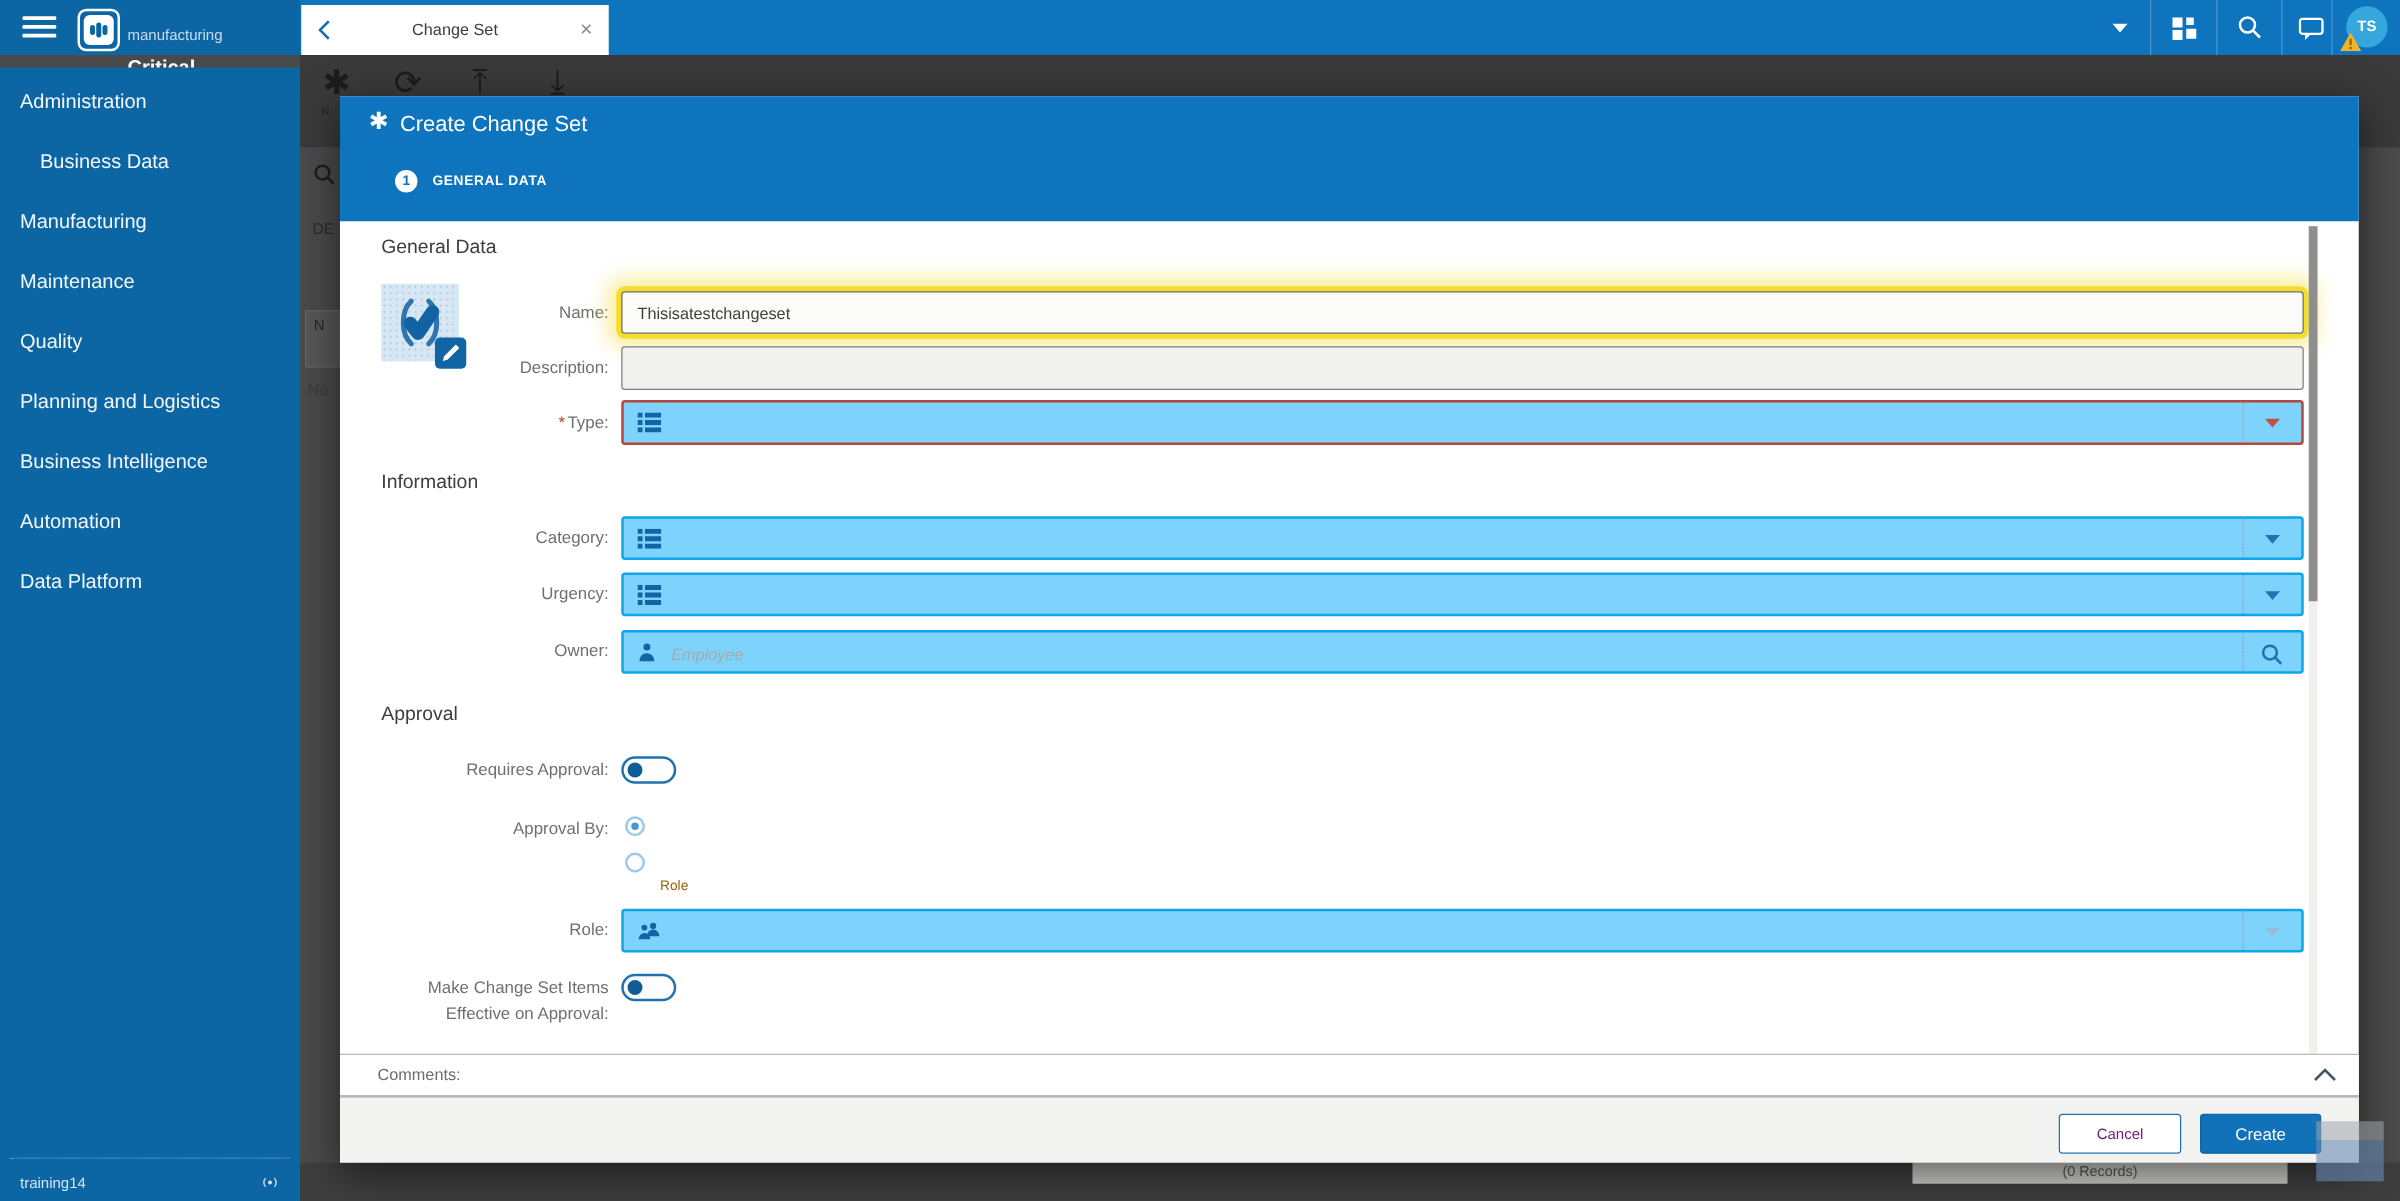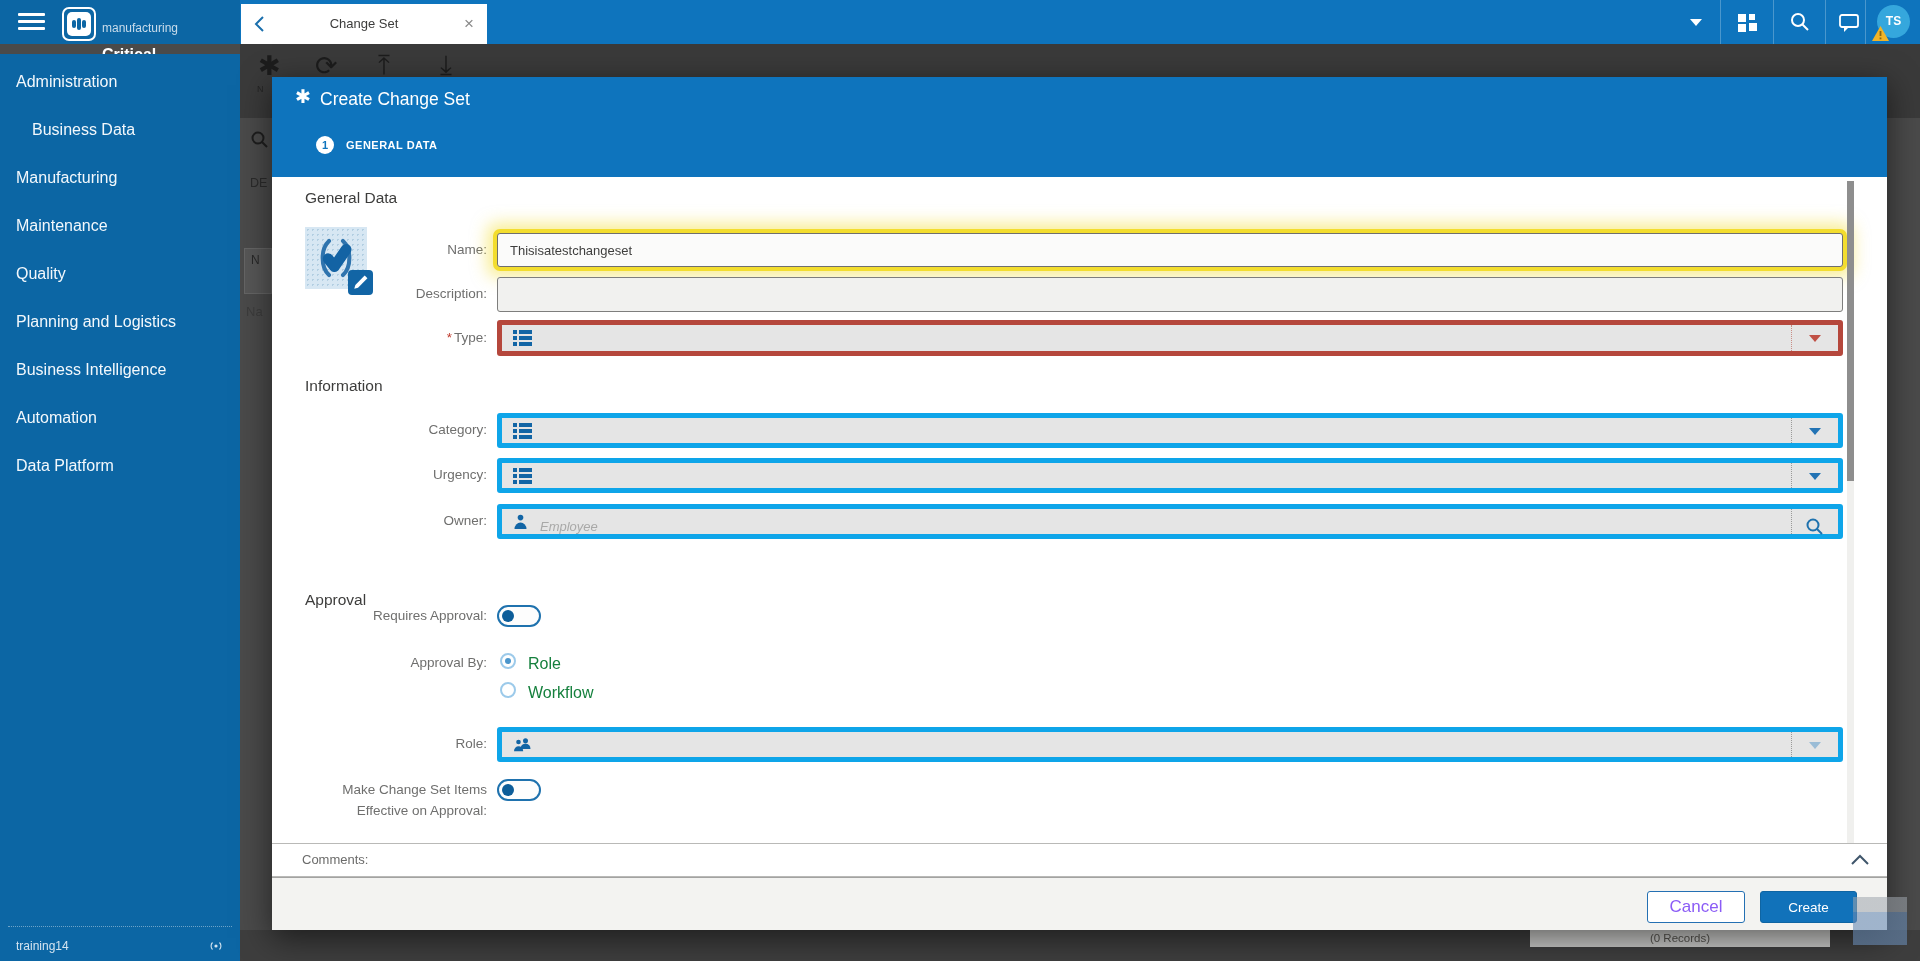--- a/index.html
+++ b/index.html
@@ -55,21 +55,21 @@
   #m-head{left:0;top:0;width:1615px;height:100px;background:#0e74bd;}
   #m-title-ic{left:23px;top:8px;color:#fff;font-size:19px;}
   #m-title{left:48px;top:12px;color:#fff;font-size:17.5px;}
   #m-step-circ{left:44px;top:59px;width:18px;height:18px;border-radius:50%;background:#fff;
                color:#0e74bd;font-size:11px;font-weight:bold;text-align:center;line-height:18px;}
   #m-step-lbl{left:74px;top:62px;color:#fff;font-size:11px;font-weight:bold;letter-spacing:.5px;}
 
   .sec-head{left:33px;color:#3d3d3c;font-size:15.5px;}
   .f-lbl{left:0;width:215px;text-align:right;color:#6f6f6e;font-size:13.5px;}
   .req{color:#c0392b;margin-right:2px;}
-  .f-field{left:225px;width:1346px;background:#e5e5e5;border:5px solid #0ea5e9;border-radius:3px;box-sizing:border-box;}
+  .f-field{left:225px;width:1346px;background:#7dd3fc;border:2px solid #0ea5e9;border-radius:3px;box-sizing:border-box;}
   .f-btn{position:absolute;right:0;top:0;bottom:0;width:46px;border-left:1px dotted #9a9a99;cursor:pointer;}
   .caret{position:absolute;left:17px;top:50%;margin-top:-3px;width:0;height:0;
          border-left:6px solid transparent;border-right:6px solid transparent;border-top:7px solid #2273b4;}
   .f-ico{position:absolute;left:11px;top:50%;transform:translateY(-50%);}
 
   #avatar-box{left:33px;top:150px;width:62px;height:62px;background:#d7e7f3;
               background-image:radial-gradient(#b3cfe2 1px, transparent 1px);background-size:5px 5px;}
   #pencil-badge{left:76px;top:193px;width:25px;height:25px;background:#1265a5;border-radius:4px;}
 
   #f-name{top:156px;height:34px;background:#fbfbfa;border:1px solid #6f6f6e;border-radius:3px;
@@ -82,33 +82,33 @@
   #f-owner{top:427px;height:35px;}
   #owner-input{position:absolute;left:36px;top:4px;width:1240px;height:25px;border:none;background:transparent;
                font-style:italic;font-size:13px;color:#555;outline:none;font-family:"Liberation Sans",sans-serif;}
   #owner-input::placeholder{color:#a9a9a8;}
   #f-role{top:650px;height:35px;}
 
   .toggle{width:44px;height:22px;border:2px solid #1f72ae;border-radius:12px;background:#fdfdfd;box-sizing:border-box;cursor:pointer;}
   .knob{position:absolute;left:3px;top:3px;width:12px;height:12px;border-radius:50%;background:#0d5d99;}
   .radio{width:16px;height:16px;border:2px solid #9ccaea;border-radius:50%;background:#fff;box-sizing:border-box;cursor:pointer;}
   .radio .dot{position:absolute;left:3px;top:3px;width:6px;height:6px;border-radius:50%;background:#4b96cc;}
-  .radio-lbl{color:#15803d;font-size:16px;}
+  .radio-lbl{color:#a16207;font-size:11px;margin-top:48px;}
 
   #scroll-track{left:1575px;top:104px;width:7px;height:662px;background:#f0f0ee;}
   #scroll-thumb{left:1575px;top:104px;width:7px;height:300px;background:#8e8e8e;cursor:grab;}
 
   #comments-bar{left:0;top:766px;width:1615px;height:34px;background:#fff;
                 border-top:1px solid #b9b9b7;border-bottom:1px solid #b9b9b7;box-sizing:border-box;}
   #comments-lbl{left:30px;top:8px;color:#6b6b6a;font-size:13px;}
   #comments-collapse{left:1576px;top:6px;width:24px;height:20px;cursor:pointer;}
 
   #m-foot{left:0;top:800px;width:1615px;height:53px;background:#f3f3f1;border-top:1px solid #a3a3a1;box-sizing:border-box;}
   #btn-cancel{left:1375px;top:13px;width:98px;height:32px;background:#fff;border:1px solid #2470b3;border-radius:3px;
-              color:#8b5cf6;font-size:17px;cursor:pointer;font-family:"Liberation Sans",sans-serif;}
+              color:#701a75;font-size:12px;cursor:pointer;font-family:"Liberation Sans",sans-serif;}
   #btn-create{left:1488px;top:13px;width:97px;height:32px;background:#1172ba;border:1px solid #0f65a3;border-radius:3px;
               color:#fff;font-size:13.5px;cursor:pointer;font-family:"Liberation Sans",sans-serif;}
 
   #artifact{left:1853px;top:897px;width:54px;height:48px;z-index:30;
             background:linear-gradient(180deg, rgba(158,165,173,.55) 0 32%, rgba(104,138,179,.6) 32% 100%);}
 </style>
 </head>
 <body>
 
 <div id="stage">
@@ -296,21 +296,21 @@
       </svg>
       <input id="owner-input" type="text" placeholder="Employee" style="">
       <div class="f-btn">
         <svg style="position:absolute;left:13px;top:8px;" width="19" height="19" viewBox="0 0 19 19">
           <circle cx="8" cy="8" r="5.5" fill="none" stroke="#1f72ae" stroke-width="2"></circle>
           <line x1="12" y1="12" x2="17" y2="17" stroke="#1f72ae" stroke-width="2"></line>
         </svg>
       </div>
     </div>
 
-    <div class="abs sec-head" style="top:486px;margin-top:28px;">Approval</div>
+    <div class="abs sec-head" style="top:486px;">Approval</div>
 
     <div class="abs f-lbl" style="top:531px;">Requires Approval:</div>
     <div class="abs toggle" style="left:225px;top:528px;">
       <div class="knob"></div>
     </div>
 
     <div class="abs f-lbl" style="top:578px;text-align:right;">Approval By:</div>
     <div class="abs radio" style="left:228px;top:576px;">
       <div class="dot"></div>
     </div>

